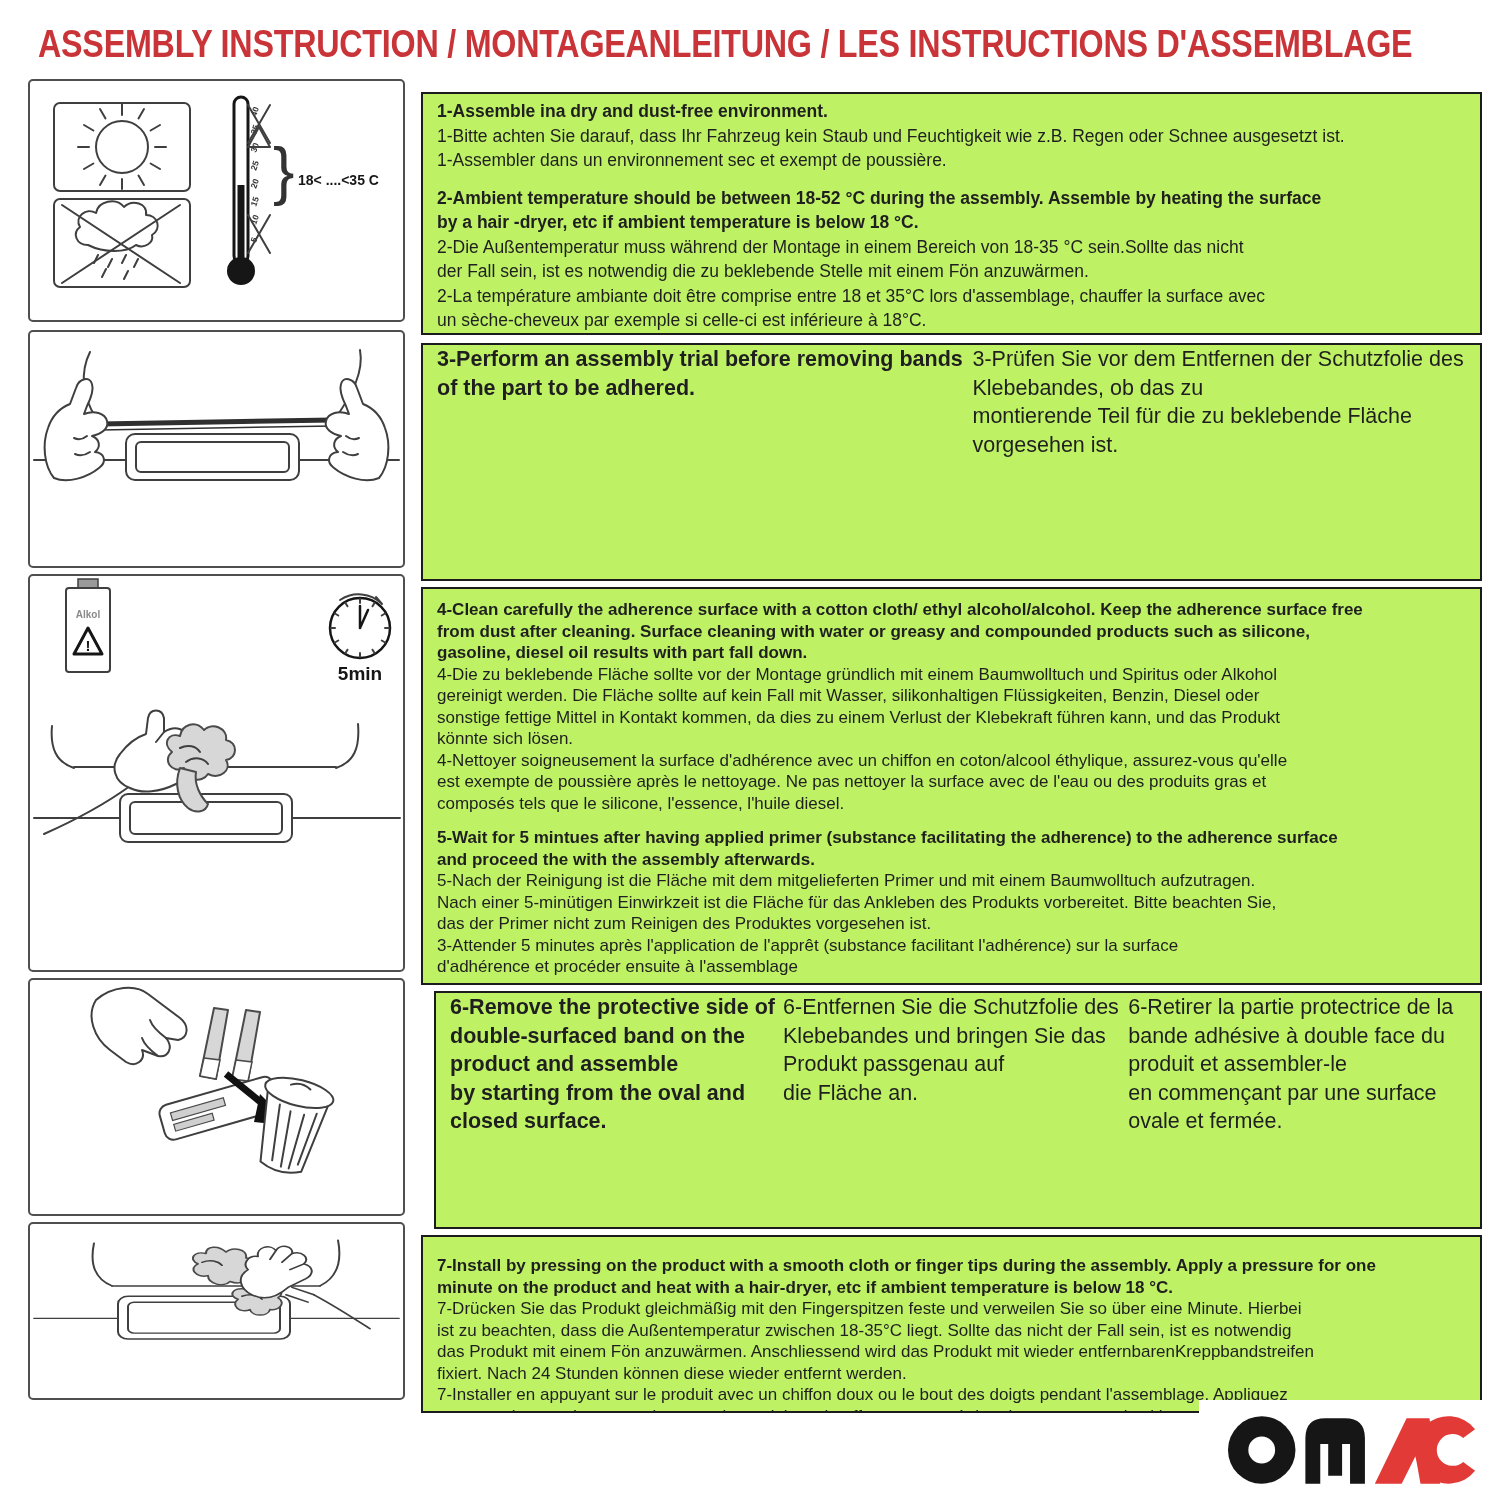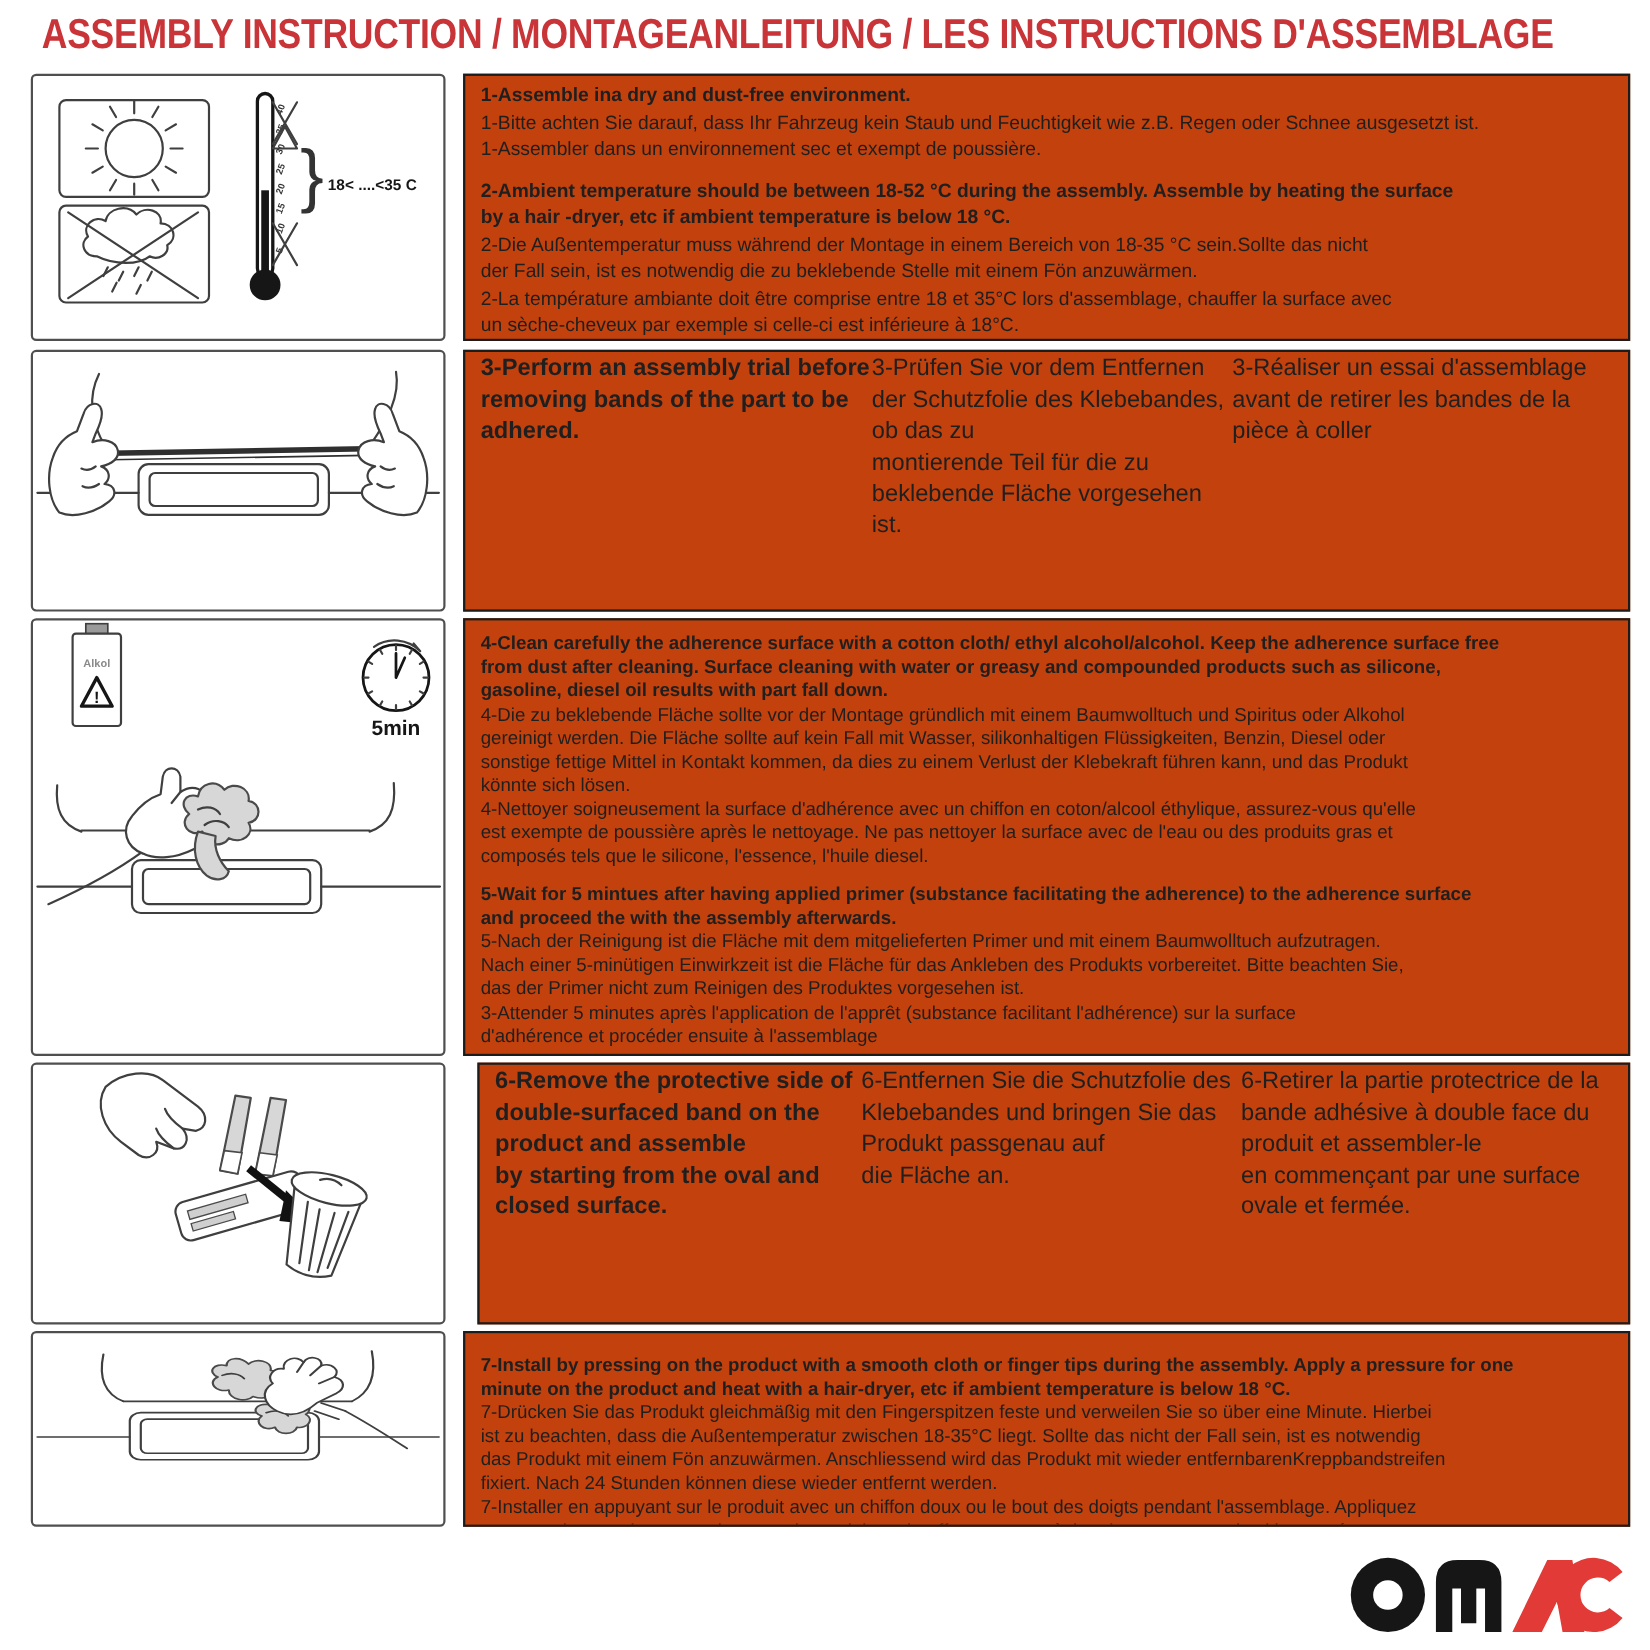--- a/index.html
+++ b/index.html
@@ -1,39 +1,39 @@
 <!DOCTYPE html>
 <html><head>
 <meta charset="utf-8">
 <style>
   html,body{margin:0;padding:0;}
   body{
     width:1500px;height:1500px;position:relative;background:#ffffff;
     font-family:"Liberation Sans", sans-serif;color:#1f1f1f;overflow:hidden;
   }
-  .page{position:absolute;inset:0;padding:10px 18px 0 28px;box-sizing:border-box;}
+  .page{position:absolute;inset:0;padding:22px 18px 0 28px;box-sizing:border-box;}
   .title{
     margin:0 0 13px 10px;color:#c93438;font-size:38px;font-weight:800;
     line-height:44px;letter-spacing:-0.3px;white-space:nowrap;
     transform:scaleX(.85);transform-origin:left center;
   }
   .row{display:flex;gap:16px;}
   .r1{height:243px;margin-bottom:8px;}
   .r2{height:238px;margin-bottom:6px;}
   .r3{height:398px;margin-bottom:6px;}
   .r4{height:238px;margin-bottom:6px;gap:29px;}
   .r5{height:178px;}
   .illus{
     flex:0 0 377px;width:377px;height:100%;box-sizing:border-box;
     border:2px solid #4f4f4f;border-radius:5px;background:#fff;overflow:hidden;
   }
   .illus svg{display:block;width:100%;height:100%;}
   .textbox{
     flex:1;height:100%;box-sizing:border-box;border:2px solid #1c1c1c;
-    background:#c2410c;padding:5px 14px 0 14px;overflow:hidden;
+    background:#bef264;padding:5px 14px 0 14px;overflow:hidden;margin-top:13px;
   }
   .textbox.center{display:flex;flex-direction:row;justify-content:center;padding-top:0;}
   .tb3{padding-top:10px;}
   .tb5{padding-top:18px;}
   .p{margin:0;white-space:pre-line;}
   .sm{font-size:17.5px;line-height:24.5px;}
   .xs{font-size:17px;line-height:21.5px;}
   .lg{font-size:21.5px;line-height:28.5px;}
   .b{font-weight:700;}
   .gap{margin-top:13px;}
@@ -124,21 +124,20 @@
         <g transform="translate(373 0) scale(-1 1)">
           <path class="sketch-fill" d="M24 146 C14 134 12 112 18 96 C22 84 30 76 40 72 L46 56 C49 46 60 44 62 52 C64 58 61 66 57 74 L54 82 C64 78 75 81 77 89 C79 97 71 102 62 104 C70 107 71 115 65 120 C75 121 77 130 69 136 C58 145 38 152 24 146 Z"></path>
           <path class="sketch" d="M57 104 C52 108 48 108 44 106 M60 120 C54 124 49 124 45 122"></path>
         </g>
       </svg>
     </div>
     <div class="textbox center">
       <p class="p lg b">3-Perform an assembly trial before removing bands of the part to be adhered.</p>
       <p class="p lg">3-Prüfen Sie vor dem Entfernen der Schutzfolie des Klebebandes, ob das zu
 montierende Teil für die zu beklebende Fläche vorgesehen ist.</p>
-      <p class="p lg">3-Réaliser un essai d'assemblage avant de retirer les bandes de la pièce à coller</p>
     </div>
   </div>
 
   <div class="row r3">
     <div class="illus">
       <svg viewBox="0 0 373 394" preserveAspectRatio="none">
 
         <g>
           <rect x="48" y="3" width="20" height="10" fill="#9a9a9a" stroke="#3f3f3f" stroke-width="1.5"></rect>
           <rect x="36" y="12" width="44" height="84" rx="3" class="sketch-fill" stroke-width="2.5"></rect>

